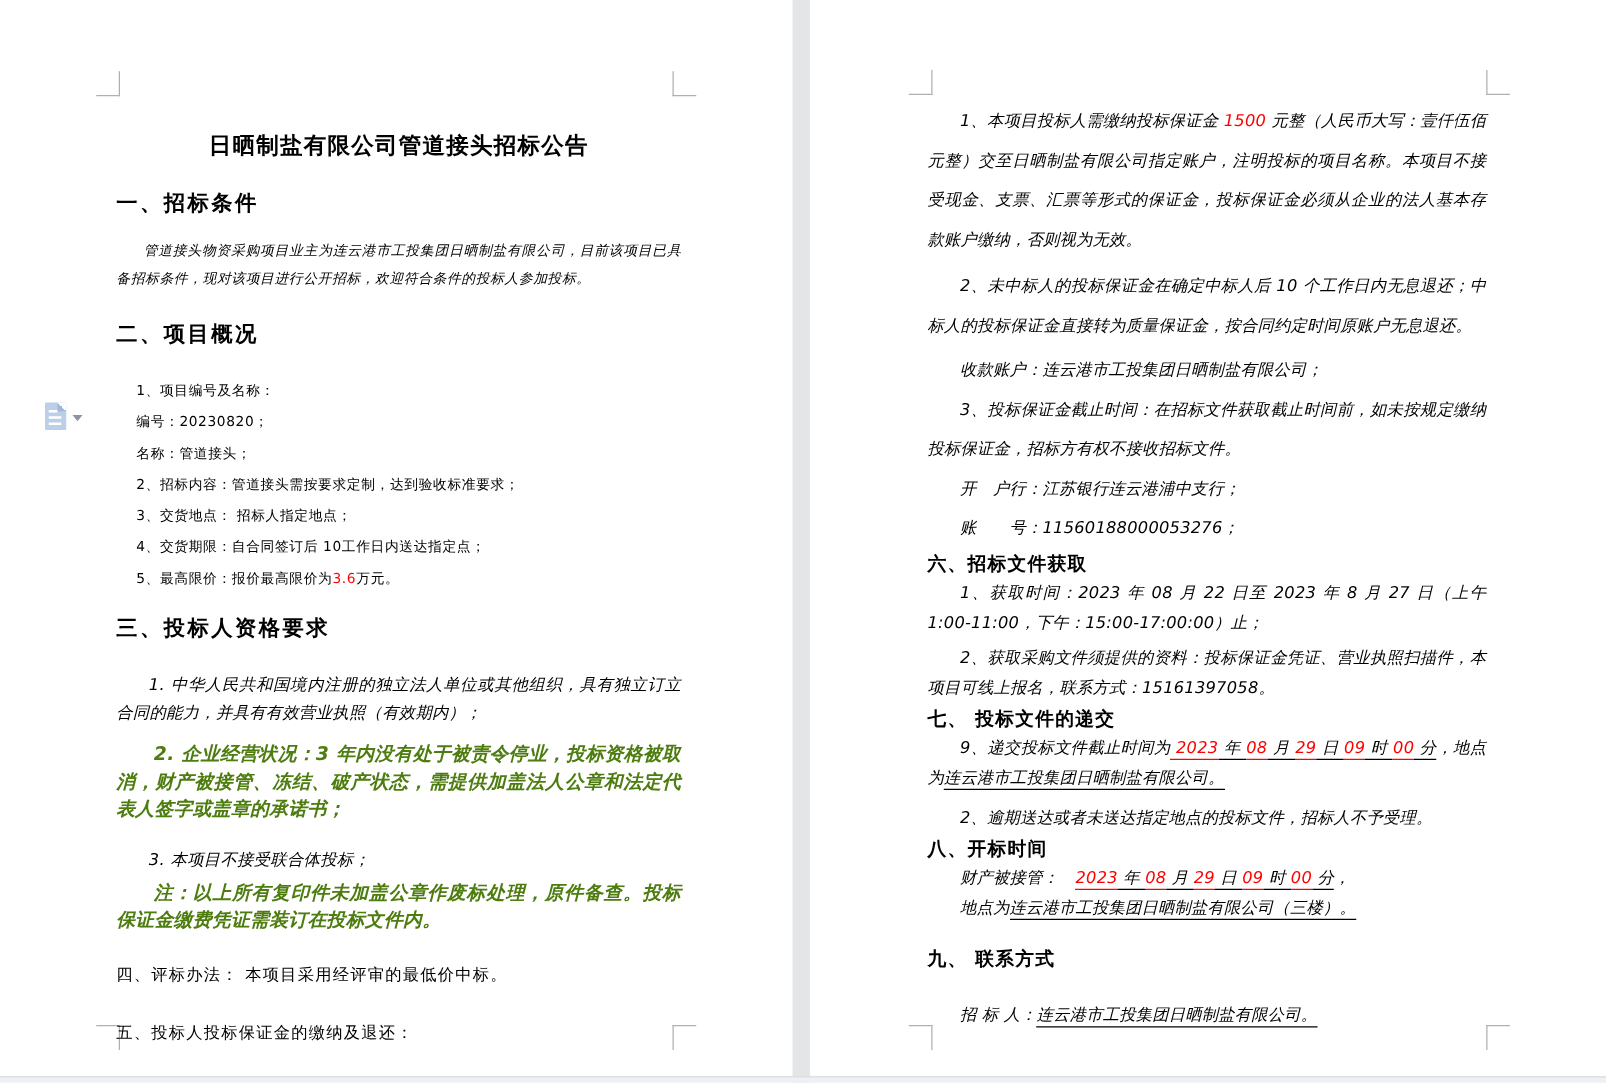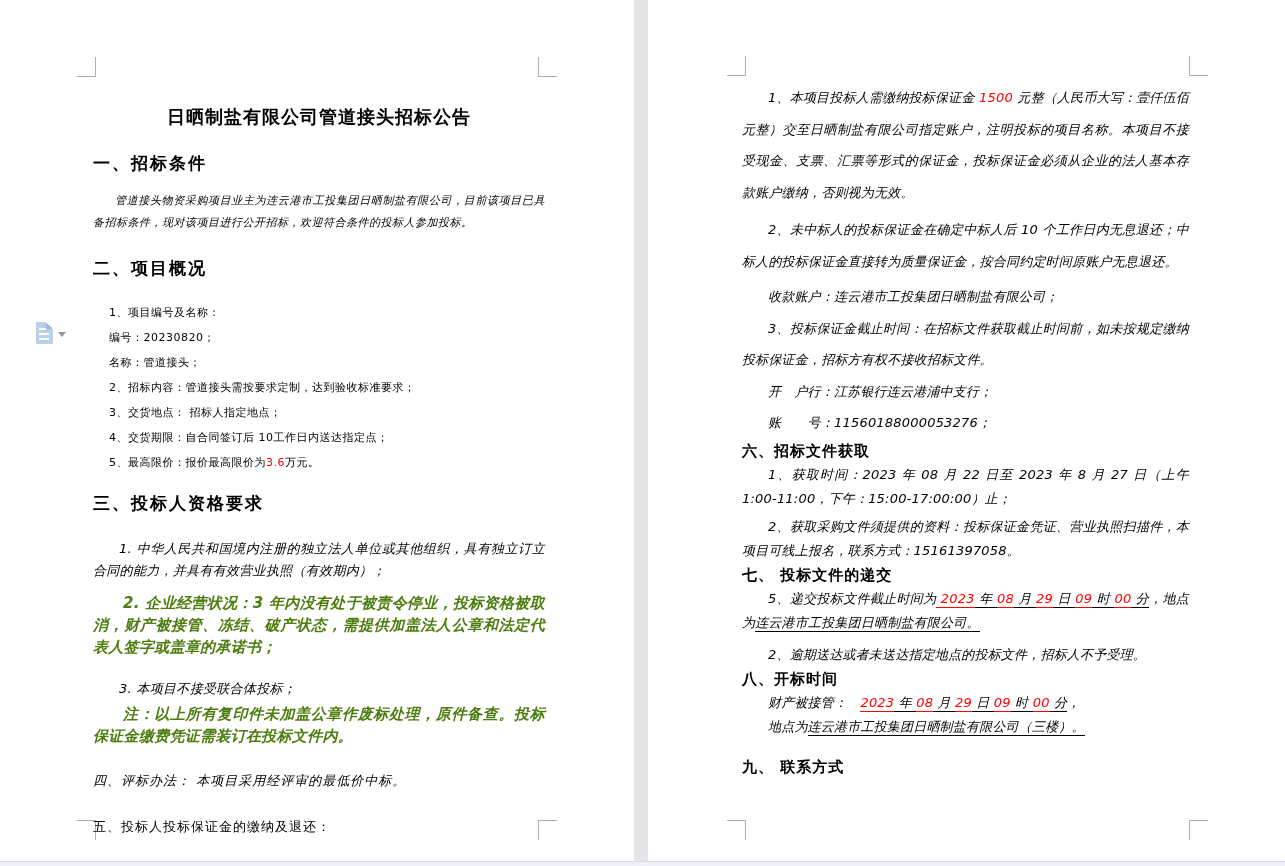--- a/index.html
+++ b/index.html
@@ -33,21 +33,21 @@
   .h-s2{margin-top:23px !important;}
   .list{margin-top:21px;padding-left:16px;}
   .list p{margin:0;line-height:25px;}
   .h-s3{margin-top:17px !important;}
   .s3{font-size:13px;line-height:22px;letter-spacing:.3px;margin:0;text-align:justify;}
   .s3.first{margin-top:24px;}
   .s3.gap1{margin-top:10px;}
   .s3.gap2{margin-top:20px;}
   .s3.gap3{margin-top:3px;}
   .s45{font-size:13px;letter-spacing:1px;margin:0;line-height:22px;}
-  .s45.s4{margin-top:23px;font-style:italic;}
+  .s45.s4{margin-top:23px;}
   .s45.s5{margin-top:24px;}
 
   
   .content2{position:absolute;left:742px;top:0;width:447px;font-size:13px;}
   .b2{margin:0;line-height:31.5px;text-align:justify;letter-spacing:.2px;}
   .b2.p1{margin-top:82px;}
   .b2.p2{margin-top:6px;}
   .b2.p3{margin-top:4px;}
   .content2 h3{font-size:15px;font-weight:bold;letter-spacing:1px;margin:0;line-height:24px;}
   .c2{margin:0;line-height:24px;text-align:justify;letter-spacing:.2px;}
@@ -139,24 +139,25 @@
     <p class="b2 p3 indent">收款账户：连云港市工投集团日晒制盐有限公司；</p>
     <p class="b2 indent">3、投标保证金截止时间：在招标文件获取截止时间前，如未按规定缴纳投标保证金，招标方有权不接收招标文件。</p>
     <p class="b2 indent">开　户行：江苏银行连云港浦中支行；</p>
     <p class="b2 indent">账　　号：11560188000053276；</p>
 
     <h3>六、招标文件获取</h3>
     <p class="c2 indent">1、获取时间：2023 年 08 月 22 日至 2023 年 8 月 27 日（上午 1:00-11:00，下午：15:00-17:00:00）止；</p>
     <p class="c2 gap indent">2、获取采购文件须提供的资料：投标保证金凭证、营业执照扫描件，本项目可线上报名，联系方式：15161397058。</p>
 
     <h3>七、 投标文件的递交</h3>
-    <p class="c2 indent"><span>5、递交投标文件截止时间为</span><span class="red u"> 2023</span><span class="u"> 年 </span><span class="red u">08</span><span class="u"> 月 </span><span class="red u">29</span><span class="u"> 日 </span><span class="red u">09</span><span class="u"> 时 </span><span class="red u">00</span><span class="u"> 分</span><span>，地点为</span><span class="u">连云港市工投集团日晒制盐有限公司。</span></p>
+    <p class="c2 indent"><span>9、递交投标文件截止时间为</span><span class="red u"> 2023</span><span class="u"> 年 </span><span class="red u">08</span><span class="u"> 月 </span><span class="red u">29</span><span class="u"> 日 </span><span class="red u">09</span><span class="u"> 时 </span><span class="red u">00</span><span class="u"> 分</span><span>，地点为</span><span class="u">连云港市工投集团日晒制盐有限公司。</span></p>
     <p class="c2 gap8 indent">2、逾期送达或者未送达指定地点的投标文件，招标人不予受理。</p>
 
     <h3>八、开标时间</h3>
     <p class="c2 indent"><span>财产被接管：　</span><span class="red u">2023</span><span class="u"> 年 </span><span class="red u">08</span><span class="u"> 月 </span><span class="red u">29</span><span class="u"> 日 </span><span class="red u">09</span><span class="u"> 时 </span><span class="red u">00</span><span class="u"> 分</span><span>，</span></p>
     <p class="c2 indent"><span>地点为</span><span class="u">连云港市工投集团日晒制盐有限公司（三楼）。</span></p>
 
     <h3 class="h-s9">九、 联系方式</h3>
+    <p class="c2 contact indent"><span>招 标 人：</span><span class="u">连云港市工投集团日晒制盐有限公司。</span></p>
   </div>
 
   <div class="bottom-strip"></div>
 </div>
 
 </body></html>

